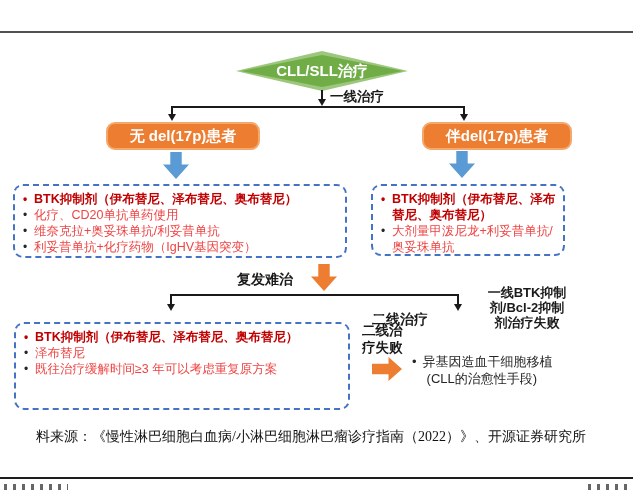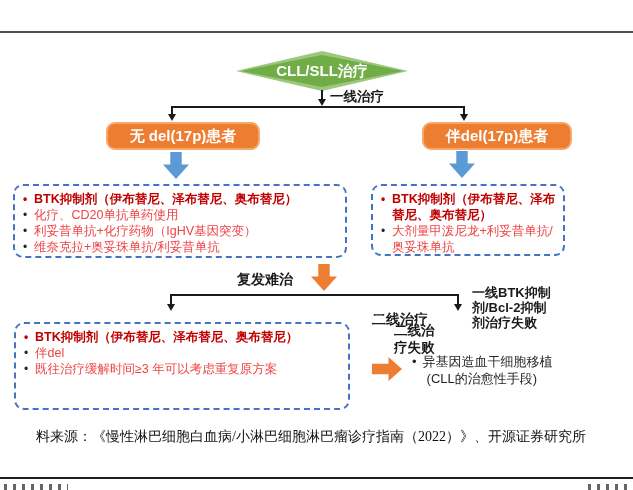--- a/index.html
+++ b/index.html
@@ -37,21 +37,21 @@
 
   
   .dash-box{border:2px dashed #4472c4;border-radius:10px;box-sizing:border-box;}
   .dash-box ul{list-style:none;margin:0;padding:5px 4px 0 6px;}
   .dash-box li{position:relative;padding-left:13px;font-size:12.5px;line-height:16px;color:#ef4444;}
   .dash-box li::before{content:"•";position:absolute;left:2px;top:0;font-size:12px;color:#262626;}
   .dash-box li.em{color:#c00000;font-weight:bold;}
   .dash-box li.em::before{color:#c00000;}
 
   .lbl{font-weight:bold;font-size:13.5px;color:#1a1a1a;}
-  .center{}
+  .center{text-align:center;}
 
   
   .t-item{display:flex;font-size:13px;line-height:17px;color:#262626;}
   .t-item .dot{padding:0 6px 0 0;}
 
   
   .source{left:1px;top:428px;width:620px;font-family:"Liberation Serif",serif;
           font-size:14px;color:#111;padding-left:35px;}
   .bottom-rule{left:0;top:477px;width:633px;height:0;border-top:2px solid #1d1d1d;}
   .frag{top:484px;height:6px;opacity:.75;
@@ -86,22 +86,22 @@
     <span>伴del(17p)患者</span>
   </div>
 
   <div class="abs blk-down blue" style="left:163px;top:152px;width:26px;height:27px;"></div>
   <div class="abs blk-down blue" style="left:449px;top:151px;width:26px;height:27px;"></div>
 
   <div class="abs dash-box" style="left:13px;top:184px;width:334px;height:74px;">
     <ul>
       <li class="em">BTK抑制剂（伊布替尼、泽布替尼、奥布替尼）</li>
       <li>化疗、CD20单抗单药使用</li>
+      <li>维奈克拉+奥妥珠单抗/利妥昔单抗</li>
       <li>利妥昔单抗+化疗药物（IgHV基因突变）</li>
-      <li>维奈克拉+奥妥珠单抗/利妥昔单抗</li>
     </ul>
   </div>
 
   <div class="abs dash-box" style="left:371px;top:184px;width:194px;height:72px;">
     <ul>
       <li class="em">BTK抑制剂（伊布替尼、泽布替尼、奥布替尼）</li>
       <li>大剂量甲泼尼龙+利妥昔单抗/奥妥珠单抗</li>
     </ul>
   </div>
 
@@ -117,26 +117,26 @@
 
   <div class="abs lbl center" style="left:472px;top:285px;width:110px;font-size:13px;line-height:15px;">
     <div>一线BTK抑制</div>
     <div>剂/Bcl-2抑制</div>
     <div>剂治疗失败</div>
   </div>
 
   <div class="abs dash-box" style="left:14px;top:322px;width:336px;height:88px;">
     <ul>
       <li class="em">BTK抑制剂（伊布替尼、泽布替尼、奥布替尼）</li>
-      <li>伴del</li>
+      <li>泽布替尼</li>
       <li>既往治疗缓解时间≥3 年可以考虑重复原方案</li>
     </ul>
   </div>
 
-  <div class="abs lbl" style="left:362px;top:322px;width:60px;font-size:13.5px;line-height:17px;margin-left:32px;">
+  <div class="abs lbl" style="left:362px;top:322px;width:60px;font-size:13.5px;line-height:17px;">
     <div>二线治</div>
     <div>疗失败</div>
   </div>
 
   <div class="abs blk-right orange" style="left:372px;top:357px;width:30px;height:24px;"></div>
 
   <div class="abs t-item" style="left:412px;top:353px;width:175px;">
     <span class="dot">•</span>
     <span>
       <span>异基因造血干细胞移植</span><br>

